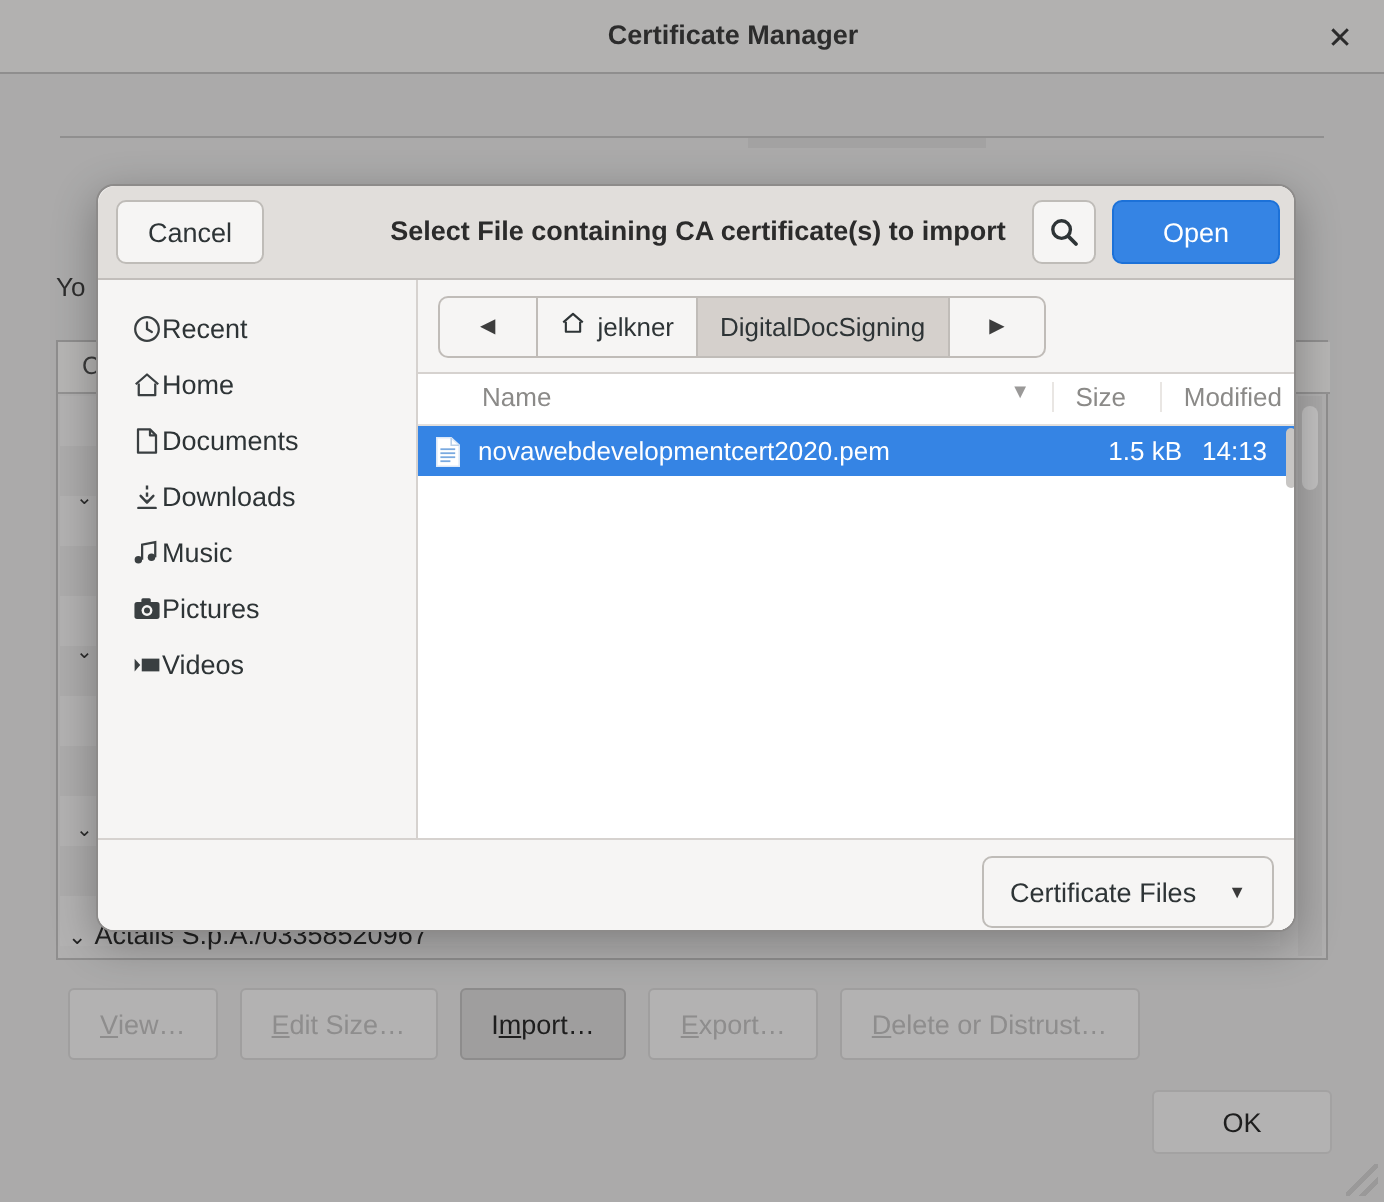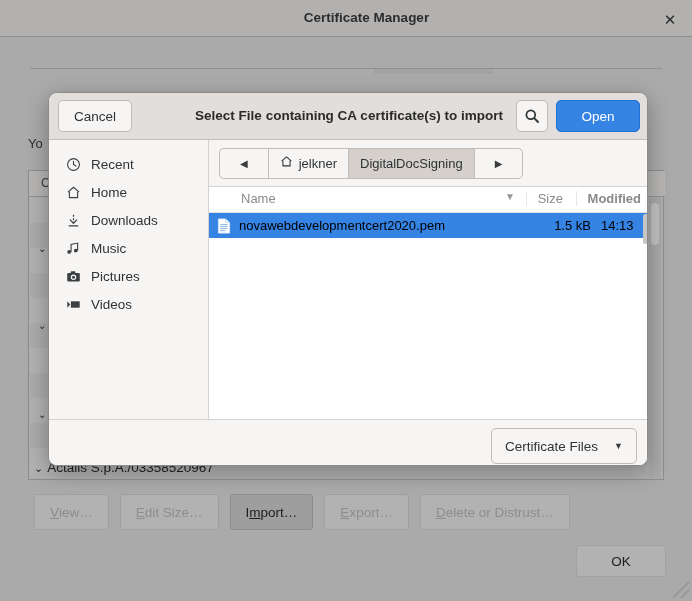--- a/index.html
+++ b/index.html
@@ -155,21 +155,21 @@
 
   #fd-sidebar {
     position: absolute; left: 0; top: 47px; width: 160px; height: 279px;
     background: #f6f5f4;
     border-right: 1px solid #d6d2cf;
     padding-top: 10px;
     overflow: hidden;
   }
   .fd-place {
     height: 28px; margin: 0 6px;
-    display: flex; align-items: center; gap: 10px;
+    display: flex; align-items: center; gap: 0;
     padding: 0 10px; border-radius: 5px;
     font-size: 13.5px; color: #2e3436; cursor: pointer;
   }
   .fd-place .pi { width: 16px; height: 16px; flex: 0 0 16px; display: flex; align-items: center; justify-content: center; }
   #fd-sidebar-bottomline {
     position: absolute; left: 0; top: 326px; width: 160px; height: 1px;
     background: #d6d2cf;
   }
 
   #fd-right {
@@ -201,27 +201,27 @@
     background: #ffffff;
     border-bottom: 1px solid #e3e0dd;
     font-size: 13px; color: #8b8a88;
   }
   #fd-colhead .ch {
     position: absolute; top: 4px; cursor: pointer; margin-left: 24px;
   }
   #ch-name { left: 8px; }
   #ch-sortarrow { right: 134px; top: 6px; font-size: 10px; color: #9a9998; }
   #ch-size { right: 86px; border-left: 1px solid #e9e6e3; padding-left: 11px; }
-  #ch-mod  { right: 8px; border-left: 1px solid #e9e6e3; padding-left: 11px; font-weight: bold; }
+  #ch-mod  { right: 8px; border-left: 1px solid #e9e6e3; padding-left: 11px; }
 
   #fd-filerow {
     position: absolute; left: 0; top: 73px; width: 440px; height: 25px;
     background: #3584e4;
     display: flex; align-items: center;
-    font-size: 13px; color: #000000; cursor: pointer;
+    font-size: 13px; color: #ffffff; cursor: pointer;
   }
   #fd-filerow .ficon { margin-left: 8px; margin-right: 8px; display: flex; }
   #fd-filename { flex: 1 1 auto; }
   #fd-filesize { width: 58px; text-align: right; }
   #fd-filemod  { width: 58px; padding-left: 10px; }
 
   #fd-listscroll-thumb {
     position: absolute; right: 1px; top: 74px; width: 5px; height: 30px;
     background: #c8c6c4; border-radius: 3px;
   }
@@ -358,20 +358,29 @@
       <span>Recent</span>
     </div>
     <div class="fd-place">
       <span class="pi">
         <svg width="15" height="15" viewBox="0 0 16 16">
             <path d="M2 7.6 L8 2.4 L14 7.6" fill="none" stroke="#3a3f41" stroke-width="1.2" stroke-linejoin="round"></path>
             <path d="M3.6 7.2 V13.4 H12.4 V7.2" fill="none" stroke="#3a3f41" stroke-width="1.2" stroke-linejoin="round"></path>
           </svg>
       </span>
       <span>Home</span>
+    </div>
+    <div class="fd-place">
+      <span class="pi">
+        <svg width="15" height="15" viewBox="0 0 16 16">
+            <path d="M3.2 1.8 H9.6 L12.8 5 V14.2 H3.2 Z" fill="none" stroke="#3a3f41" stroke-width="1.2" stroke-linejoin="round"></path>
+            <path d="M9.6 1.8 V5 H12.8" fill="none" stroke="#3a3f41" stroke-width="1.2" stroke-linejoin="round"></path>
+          </svg>
+      </span>
+      <span>Documents</span>
     </div>
     <div class="fd-place">
       <span class="pi">
         <svg width="15" height="15" viewBox="0 0 16 16">
             <line x1="8" y1="1.8" x2="8" y2="10" stroke="#3a3f41" stroke-width="1.3" stroke-dasharray="2.2 1.6"></line>
             <path d="M4.6 7.4 L8 11 L11.4 7.4" fill="none" stroke="#3a3f41" stroke-width="1.3" stroke-linejoin="round" stroke-linecap="round"></path>
             <line x1="3.4" y1="13.8" x2="12.6" y2="13.8" stroke="#3a3f41" stroke-width="1.3" stroke-linecap="round"></line>
           </svg>
       </span>
       <span>Downloads</span>

